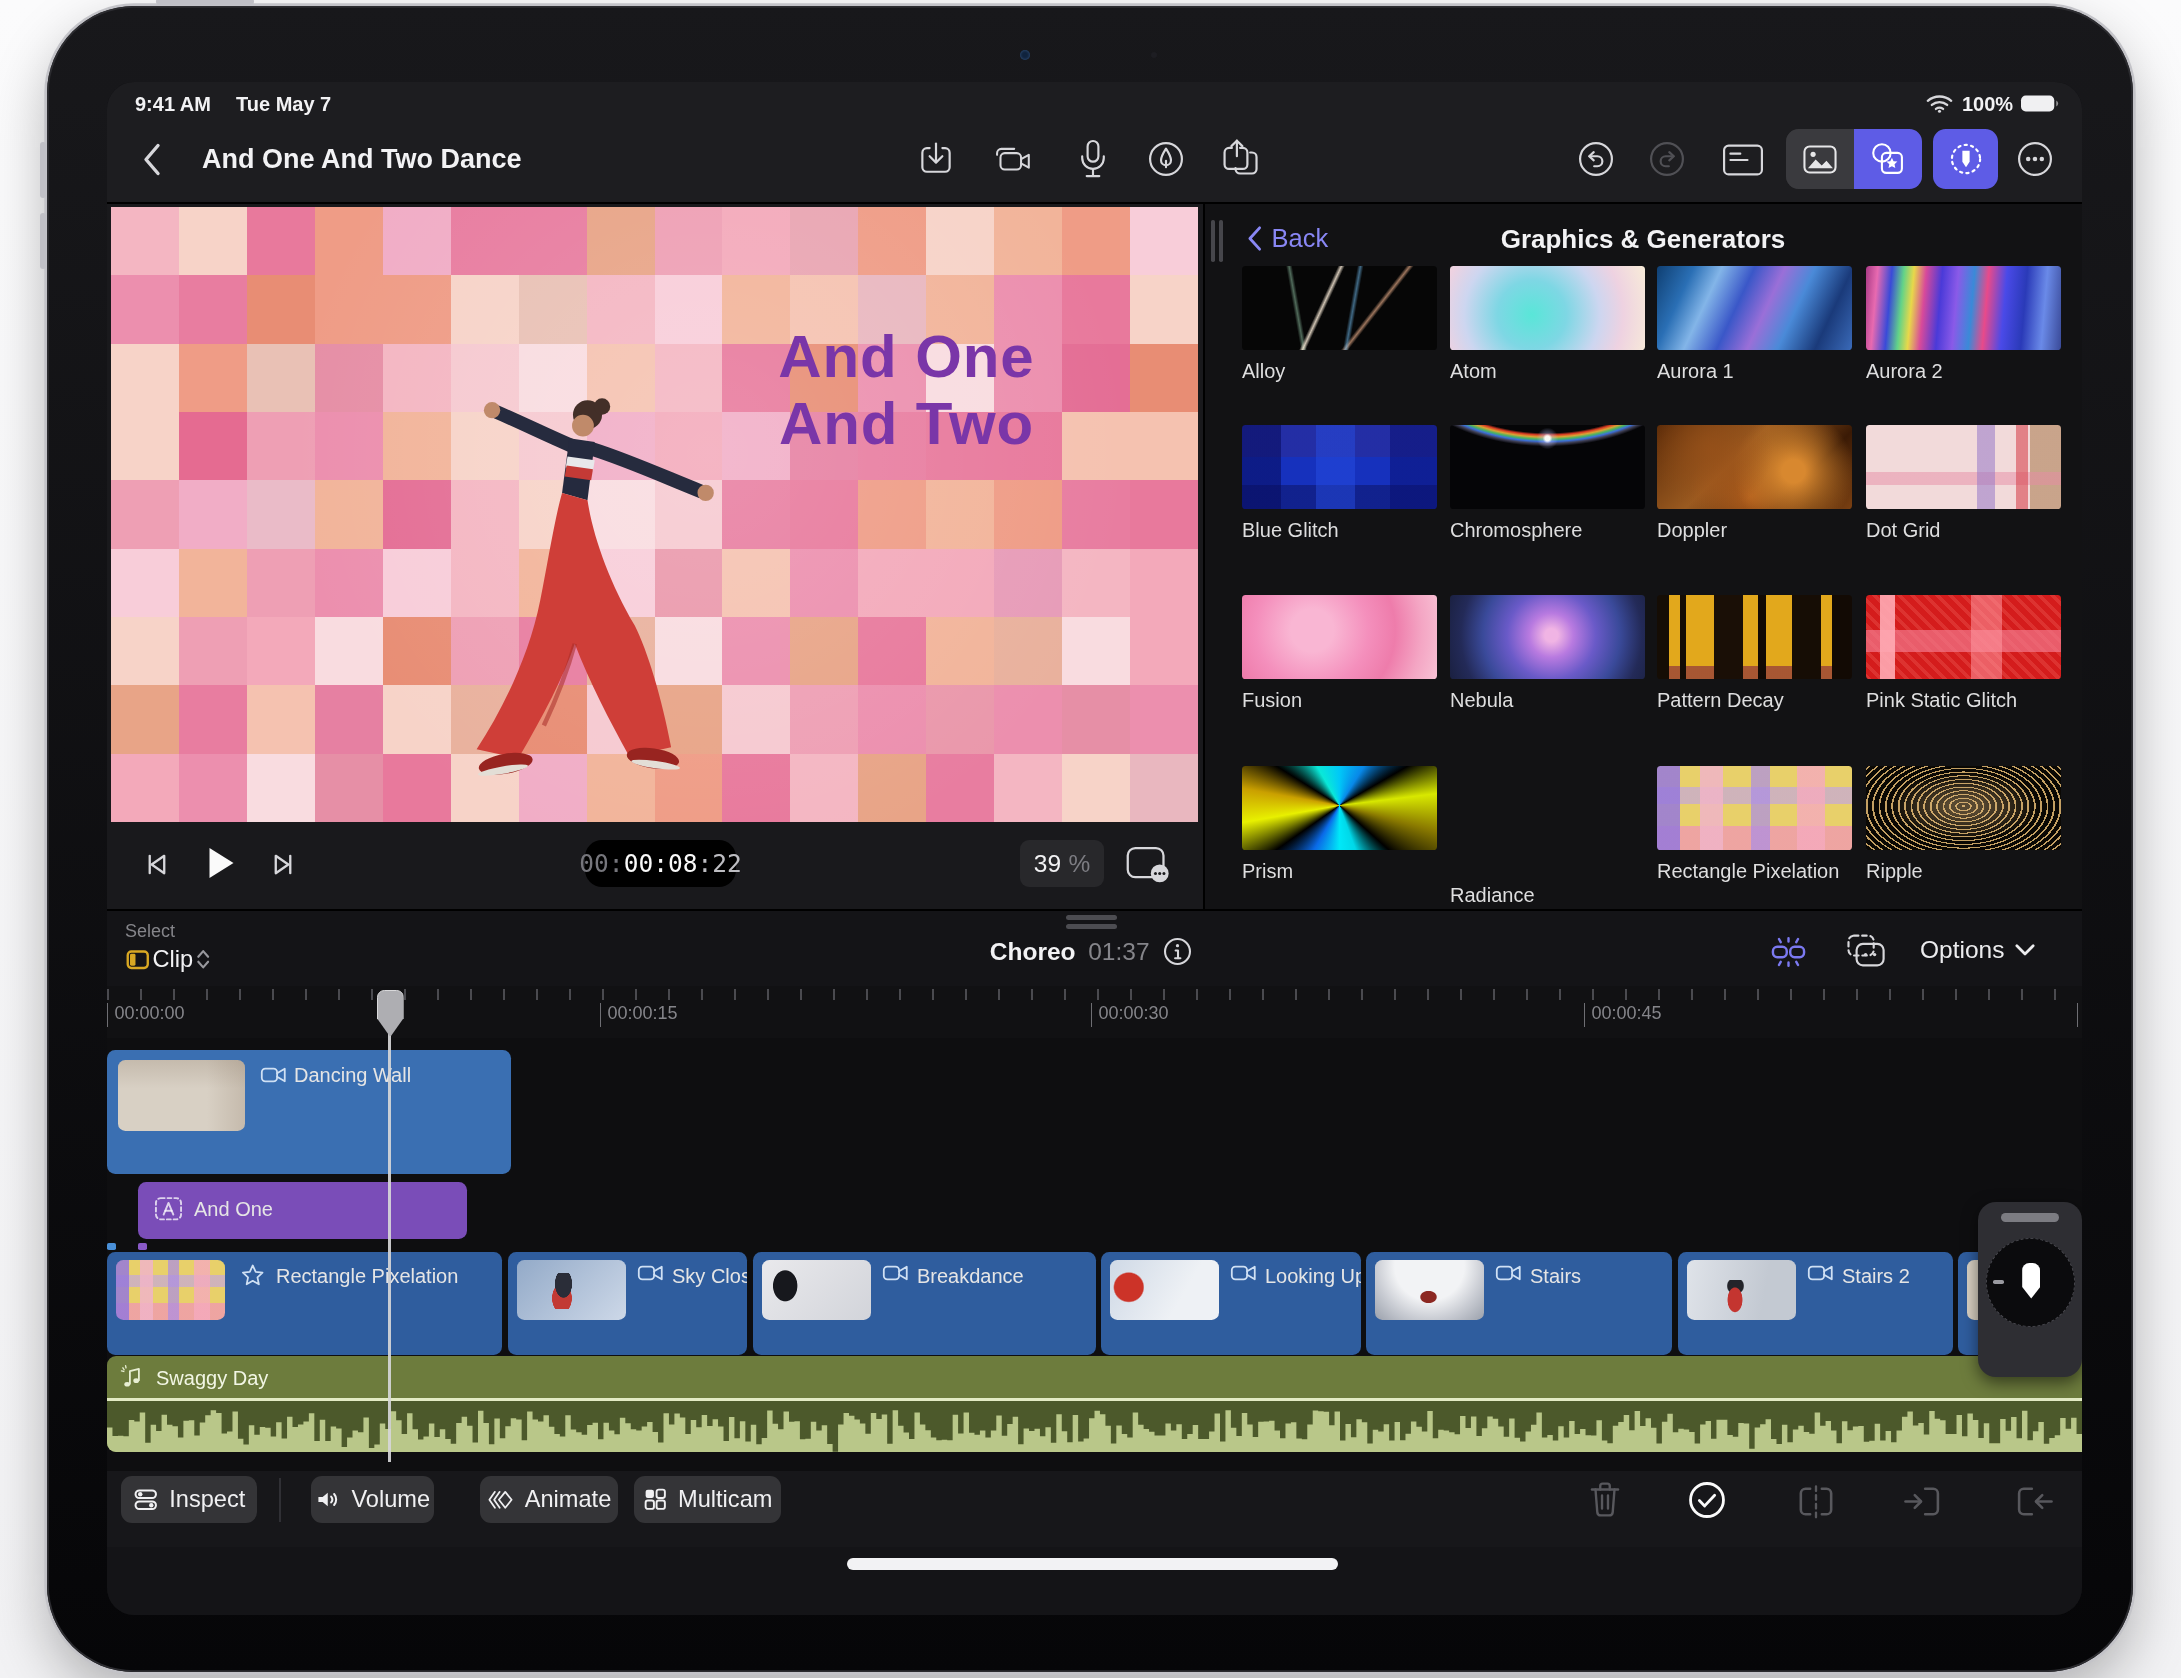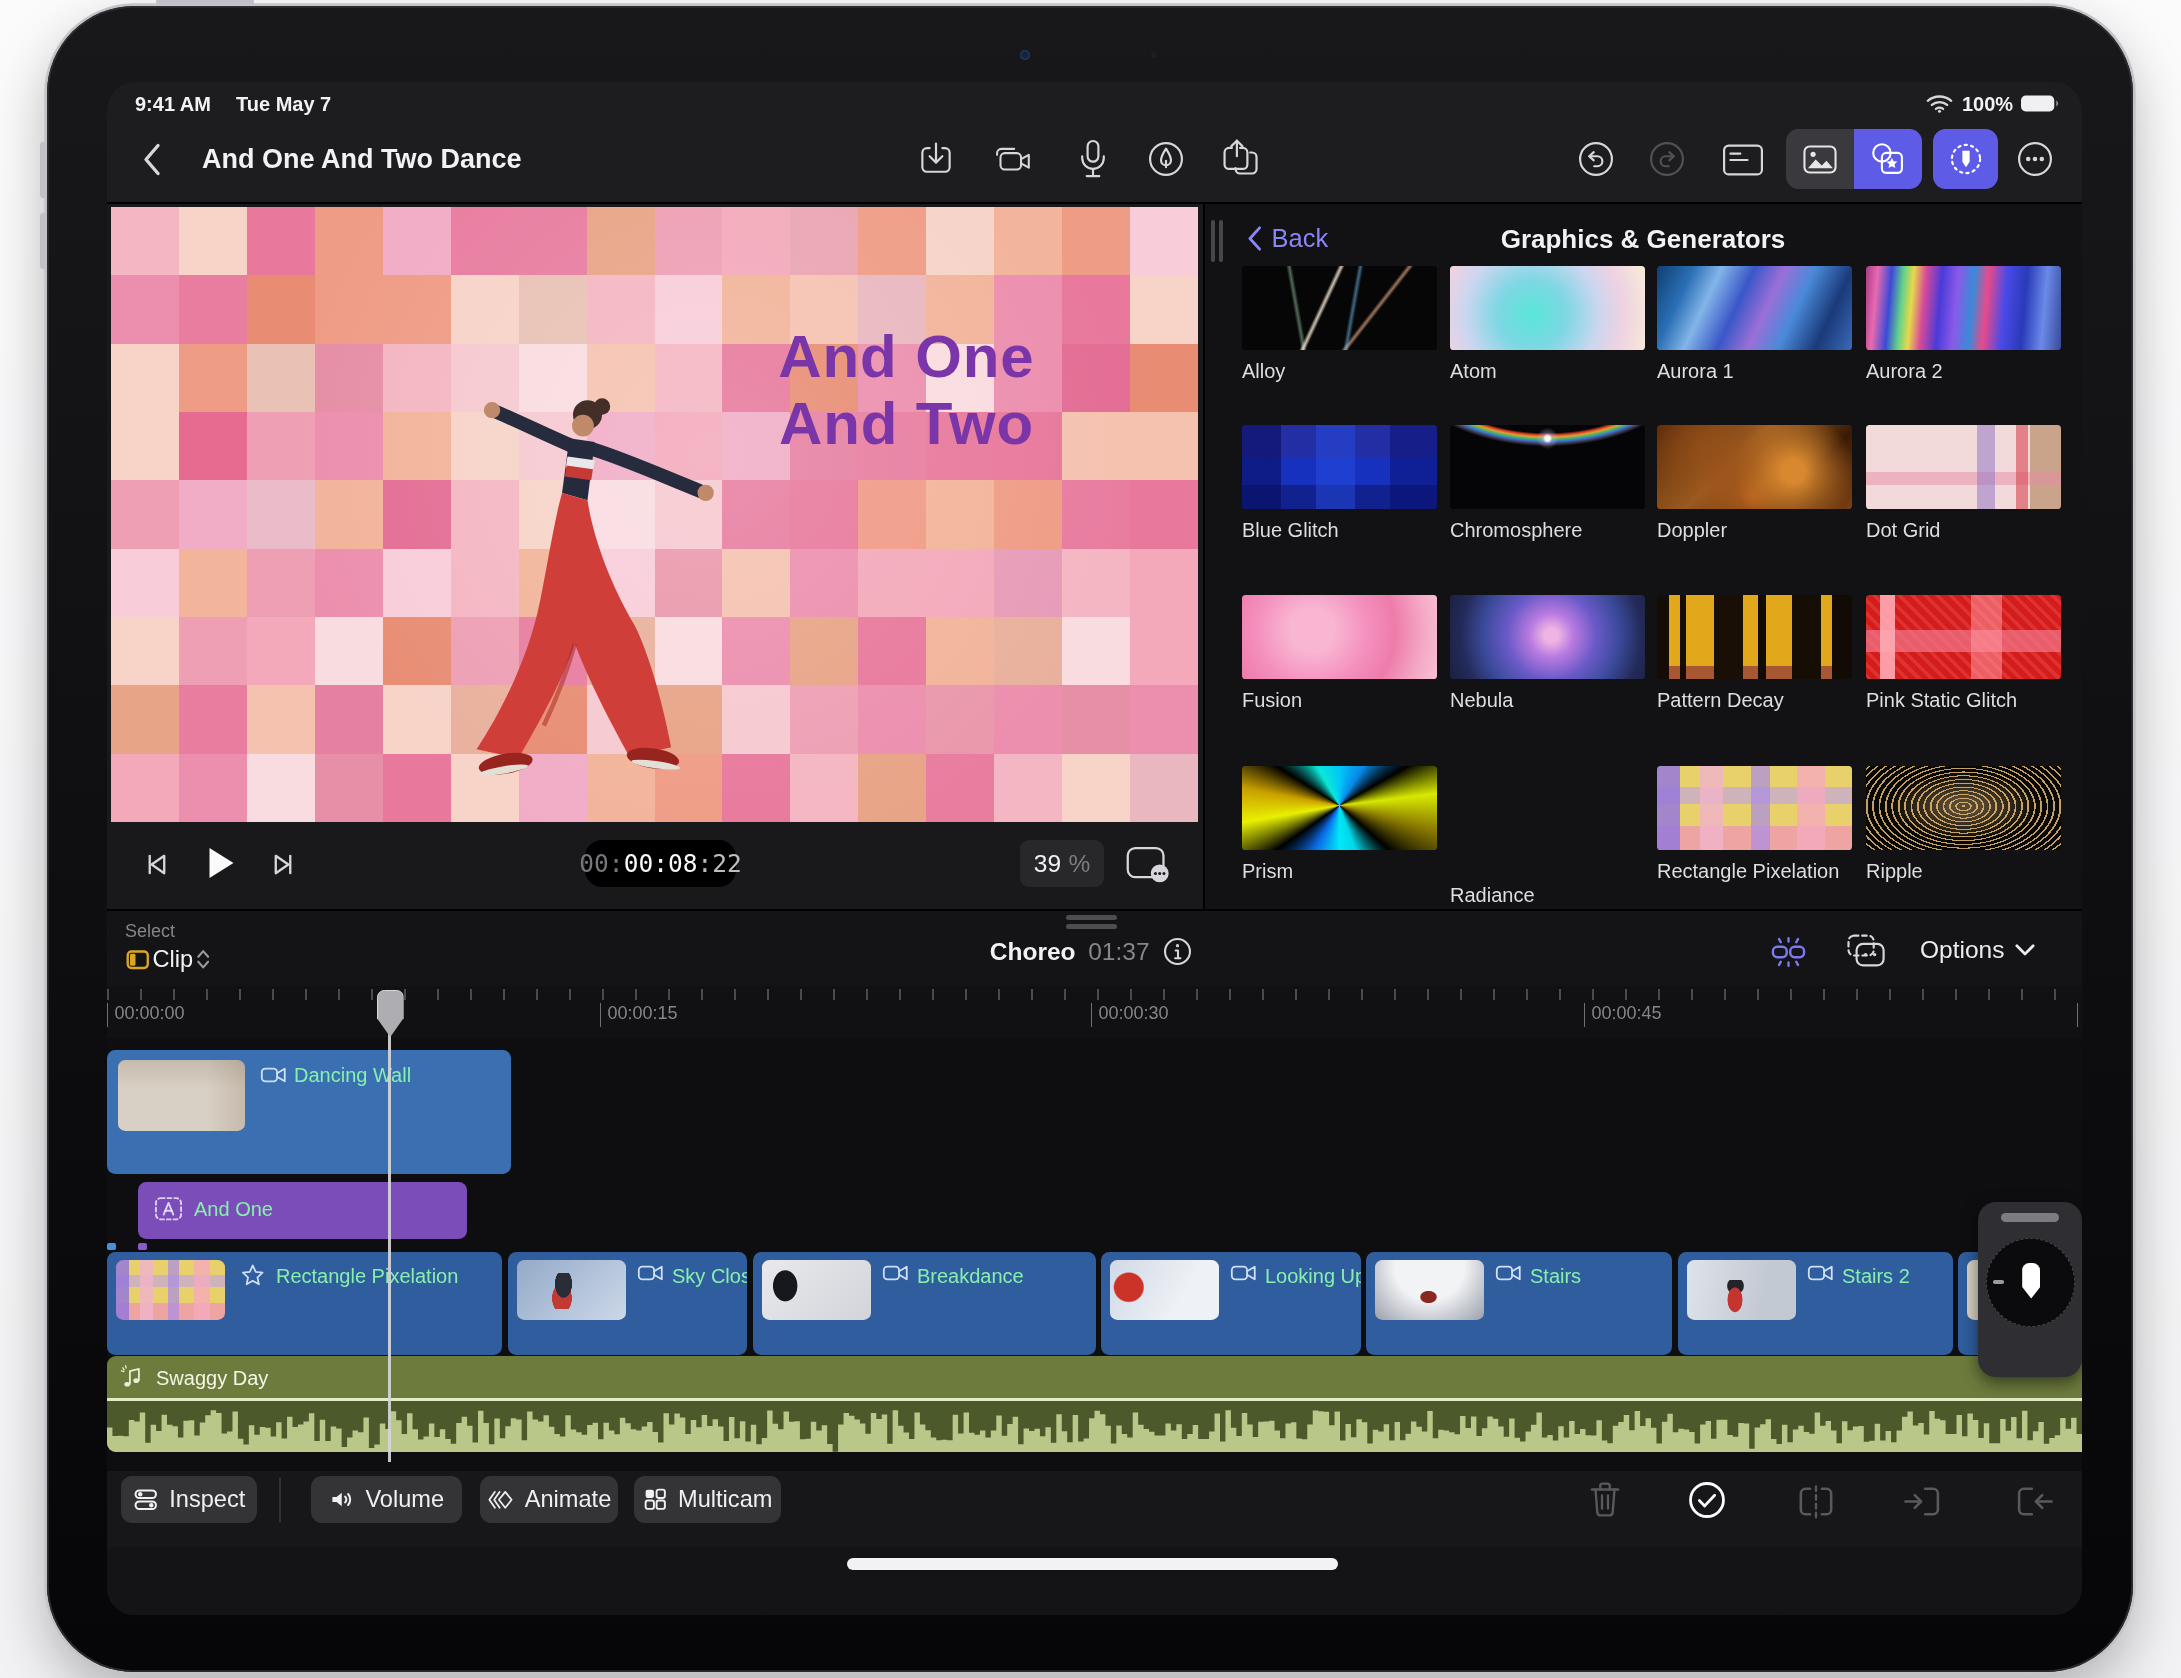--- a/index.html
+++ b/index.html
@@ -38,21 +38,21 @@
   .g-nebula{background:radial-gradient(circle at 52% 48%,#f0b4e4 0 6%,#b87ae0 20%,#6a5ac8 40%,#3a4a9a 62%,#232a58 82%,#1a2040 100%)}
   .g-pattern{background:#e2a81c;background-image:linear-gradient(90deg,#150d05 0 6%,transparent 6% 12%,#150d05 12% 15%,transparent 15% 29%,#1a0f06 29% 44%,transparent 44% 52%,#120a04 52% 56%,transparent 56% 69%,#160d05 69% 84%,transparent 84% 90%,#120a04 90% 100%),linear-gradient(0deg,rgba(120,20,70,.55) 0 16%,transparent 16%)}
   .g-pink{background:#d41c1c;background-image:linear-gradient(90deg,transparent 0 7%,rgba(255,170,180,.9) 7% 15%,transparent 15% 54%,rgba(255,150,160,.55) 54% 70%,transparent 70%),linear-gradient(0deg,transparent 0 32%,rgba(242,120,140,.7) 32% 58%,transparent 58%),repeating-linear-gradient(45deg,rgba(255,130,120,.22) 0 3.6px,transparent 3.6px 9px)}
   .g-prism{background:conic-gradient(from 180deg at 50% 47%,#00e8f8 0deg,#0a6ae8 30deg,#000 55deg,#e8f000 80deg,#caa000 100deg,#000 122deg,#0ae8d8 150deg,#00c8f8 180deg,#0888e8 212deg,#000 240deg,#d8e800 263deg,#8a7a00 285deg,#000 312deg,#00d8e8 340deg,#00e8f8 360deg)}
   .g-radiance{background:radial-gradient(circle 160% at -35% 50%,#1a28b8 0 46%,#8a2a9a 51%,#e83868 55%,#f4889a 59%,#58d8b8 67%,#28e8b8 80%,#40e8c8 100%)}
   .g-rectpix{background:#e8d06a;background-image:linear-gradient(90deg,rgba(150,120,220,.85) 0 12%,transparent 12% 22%,rgba(240,180,200,.85) 22% 34%,transparent 34% 48%,rgba(170,140,230,.7) 48% 58%,transparent 58% 72%,rgba(245,170,190,.8) 72% 86%,transparent 86%),linear-gradient(0deg,rgba(240,150,180,.75) 0 28%,transparent 28% 55%,rgba(190,160,240,.6) 55% 75%,transparent 75%)}
   .g-ripple{background:#0a0804;background-image:radial-gradient(ellipse at 50% 48%,rgba(230,190,130,.35) 0 12%,transparent 55%),repeating-radial-gradient(ellipse 72% 98% at 50% 48%,rgba(206,168,104,.95) 0 1.8px,rgba(10,8,4,.9) 1.8px 6.4px)}
   
   .clip{position:absolute;border-radius:8.2px;overflow:hidden}
   .clip .thumb{position:absolute;border-radius:7.3px;overflow:hidden}
-  .cliplabel{position:absolute;font-size:20px;color:#86efac;white-space:nowrap}
+  .cliplabel{position:absolute;font-size:20px;color:#e5e5e5;white-space:nowrap}
   .btn{position:absolute;background:#343437;border-radius:11px;display:flex;align-items:center;justify-content:center;gap:11px;color:#f0f0f2;font-size:23.6px}
 </style>
 </head>
 <body>
 
 <div id="stage">
 
   <div id="device">
     <div class="side-btn" style="left:-7.3px;top:136px;width:6.4px;height:56px"></div>
     <div class="side-btn" style="left:-7.3px;top:207px;width:6.4px;height:56px"></div>
@@ -672,21 +672,21 @@
     <div class="btn" style="left:121px;top:1476px;width:136px;height:47px">
       <svg class="ic" viewBox="0 0 30 30" width="25.5" height="25.5">
             <rect x="3" y="4" width="24" height="9" rx="4.5"></rect>
             <circle cx="8.5" cy="8.5" r="2.6" fill="currentColor" stroke="none"></circle>
             <rect x="3" y="17" width="24" height="9" rx="4.5"></rect>
             <circle cx="21.5" cy="21.5" r="2.6" fill="currentColor" stroke="none"></circle>
           </svg>
       <span>Inspect</span>
     </div>
     <div class="abs" style="left:279px;top:1478px;width:1.8px;height:44px;background:#303035"></div>
-    <div class="btn" style="left:311px;top:1476px;width:151px;height:47px">
+    <div class="btn" style="left:311px;top:1476px;width:123px;height:47px">
       <svg class="ic" viewBox="0 0 30 26" width="25.5" height="23">
             <path d="M4 10v6h5l6 5V5l-6 5Z" fill="currentColor" stroke="none"></path>
             <path d="M19 9.5a5.5 5.5 0 0 1 0 7M22.5 6.5a10 10 0 0 1 0 13"></path>
           </svg>
       <span>Volume</span>
     </div>
     <div class="btn" style="left:480px;top:1476px;width:138px;height:47px">
       <svg class="ic" viewBox="0 0 34 28" width="27" height="23.6" style="stroke-width:2.2">
             <path d="m10 4-7 10 7 10"></path>
             <path d="m16 4-7 10 7 10"></path>

